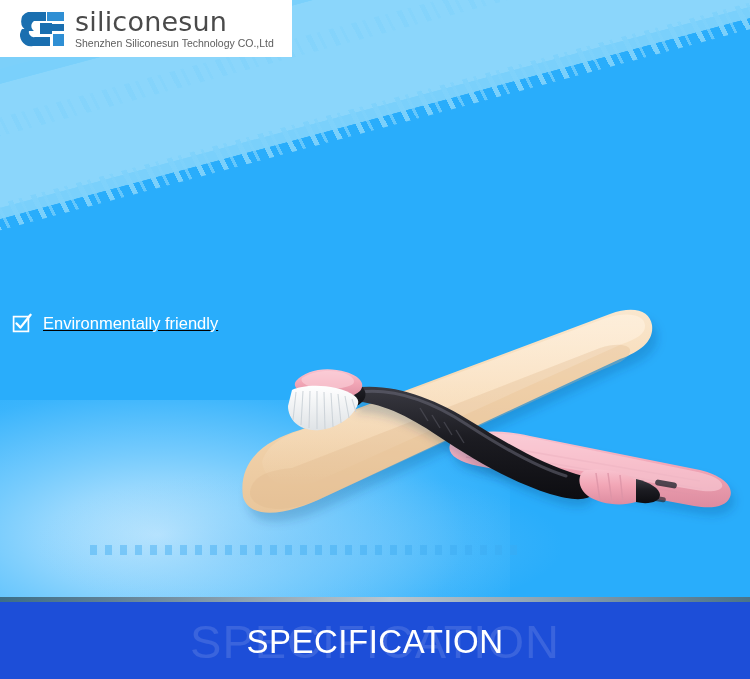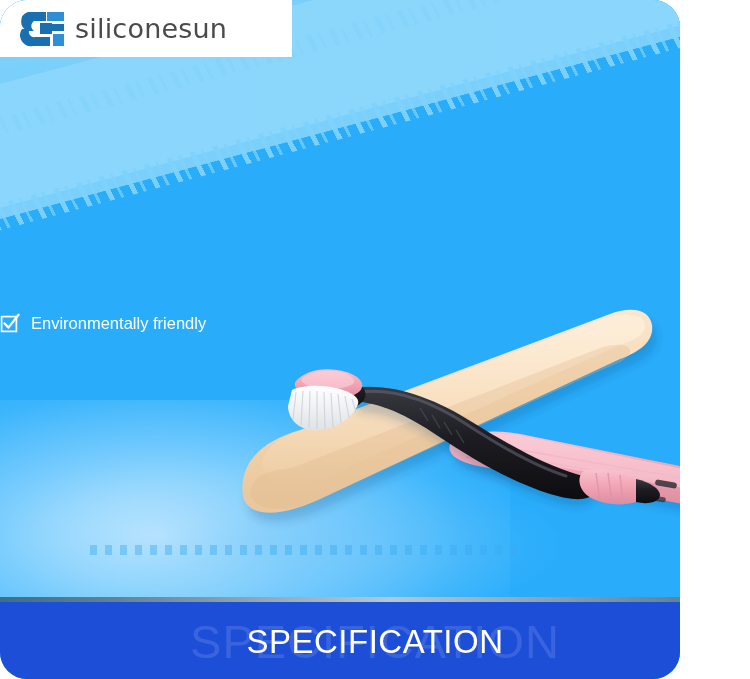--- a/index.html
+++ b/index.html
@@ -6,25 +6,24 @@
     margin: 0;
     padding: 0;
     background: #ffffff;
   }
   body {
     font-family: "Liberation Sans", sans-serif;
   }
 
   #banner {
     position: relative;
-    width: 680px;
+    width: 750px;
     height: 679px;
     overflow: hidden;
     background: #29adfb;
-    border-radius: 27px;
   }
 
   
   .bg-base {
     position: absolute;
     inset: 0;
     background: #29adfb;
   }
 
   
@@ -157,22 +156,23 @@
     letter-spacing: -1px;
     line-height: 1;
     white-space: nowrap;
     font-family: "DejaVu Sans", sans-serif;
     text-shadow: 0 1px 2px rgba(0,70,130,.12);
   }
 
   
   .features {
     position: absolute;
-    left: 0;
+    left: 12px;
     top: 310px;
+    text-decoration: underline;
   }
   .feature-row {
     display: flex;
     align-items: center;
     height: 26px;
     margin-bottom: 0px;
   }
   .check-box { width: 20px; height: 20px; flex: none; }
   .feature-label {
     margin-left: 11px;
@@ -401,20 +401,21 @@
     <svg class="logo-mark" viewBox="0 0 46 40">
       <path d="M2 3 H26 V12 H14 A6 6 0 0 0 14 22 H8 A10 10 0 0 1 8 3 Z" fill="#1a6fb0"></path>
       <path d="M2 20 A11 11 0 0 0 13 37 H30 V28 H15 A5 5 0 0 1 10 20 Z" fill="#1a6fb0"></path>
       <path d="M27 3 H44 V12 H27 Z" fill="#2f8fd4"></path>
       <path d="M31 15 H44 V22 H31 Z" fill="#1a6fb0"></path>
       <path d="M33 25 H44 V37 H33 Z" fill="#2f8fd4"></path>
       <path d="M20 14 H32 V25 H20 Z" fill="#1a6fb0"></path>
     </svg>
     <div class="logo-text-wrap">
       <div class="logo-word">siliconesun</div>
+      <div class="logo-tagline">Shenzhen Siliconesun Technology CO.,Ltd</div>
     </div>
   </div>
 
 
   <div class="features">
 
     <div class="feature-row">
       <svg class="check-box" viewBox="0 0 20 20">
         <rect x="1.6" y="3.6" width="14.8" height="14.8" fill="none" stroke="#ffffff" stroke-width="1.7"></rect>
         <path d="M4.6 10.4 L8.4 14.6 L18.6 1.8" fill="none" stroke="#ffffff" stroke-width="2.3" stroke-linecap="round" stroke-linejoin="round"></path>

